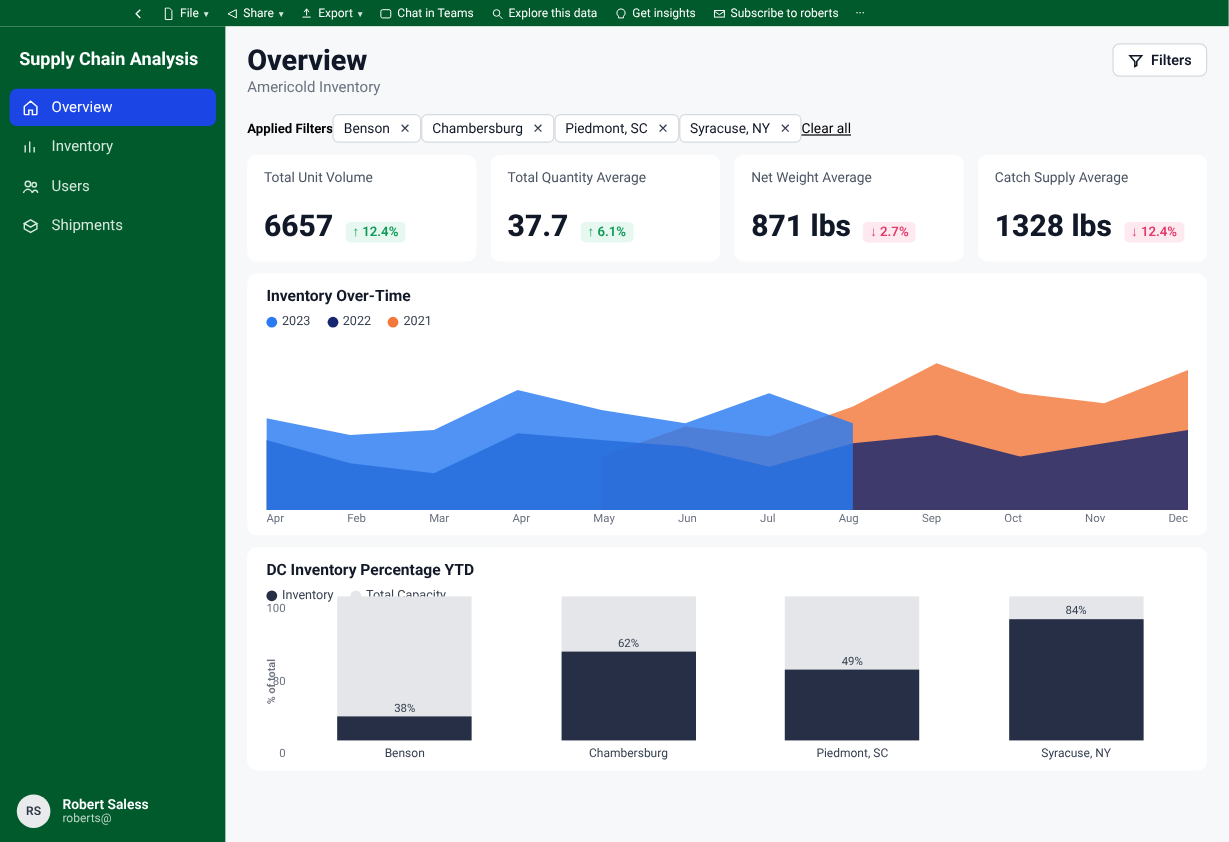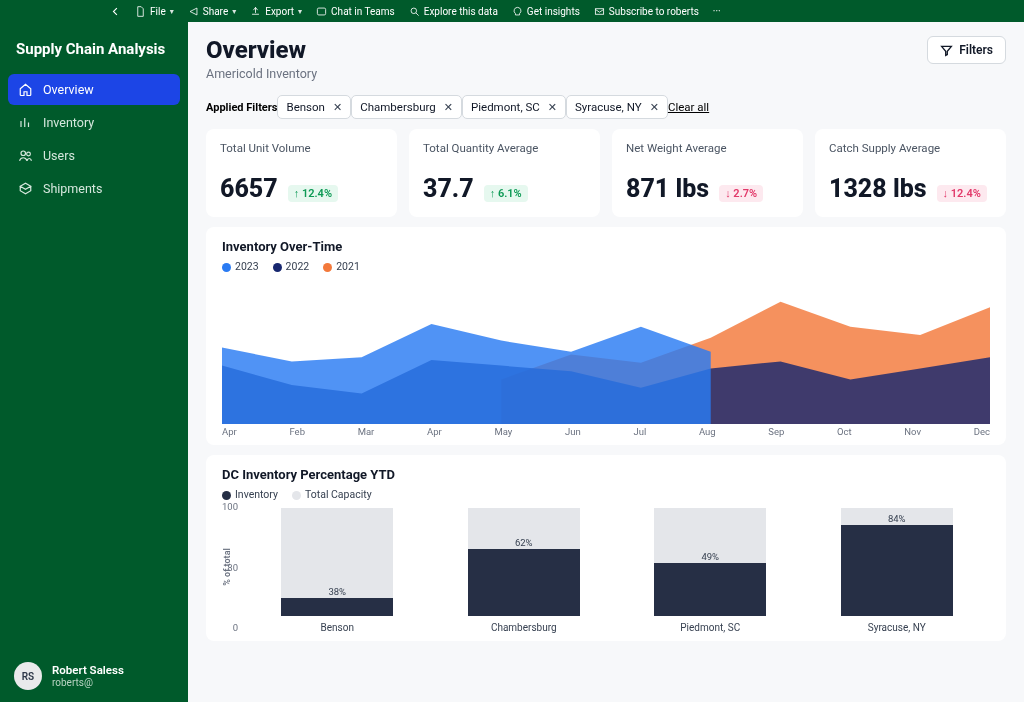--- a/index.html
+++ b/index.html
@@ -104,21 +104,21 @@
     display: flex; flex-direction: column; justify-content: space-between;
     align-items: flex-end; padding-right: 6px; font-size: 9.5px; color: #6b7280;
     height: 132px; position: relative;
   }
   .y-axis .ytitle {
     position: absolute; left: -14px; top: 50%; transform: translateY(-50%) rotate(-90deg);
     font-size: 9px; color: #6b7280; font-weight: 600; white-space: nowrap;
   }
   .bars { flex: 1; display: flex; justify-content: space-around; align-items: flex-end; height: 132px; }
   .bar-slot { width: 112px; display: flex; flex-direction: column; align-items: center; }
-  .bar { width: 100%; position: relative; background: #e4e6ea; height: 108px; display: flex; flex-direction: column; justify-content: flex-end; }
+  .bar { width: 100%; position: relative; background: #e4e6ea; height: 120px; display: flex; flex-direction: column; justify-content: flex-end; }
   .bar .fill { background: #262f45; width: 100%; position: relative; }
   .bar .pct { position: absolute; left: 0; top: -12px; width: 100%; text-align: center; font-size: 9.5px; color: #374151; }
   .bar-cat { font-size: 10px; color: #374151; margin-top: 6px; }
 
 </style>
 </head>
 <body>
 
 <div class="app">
 

